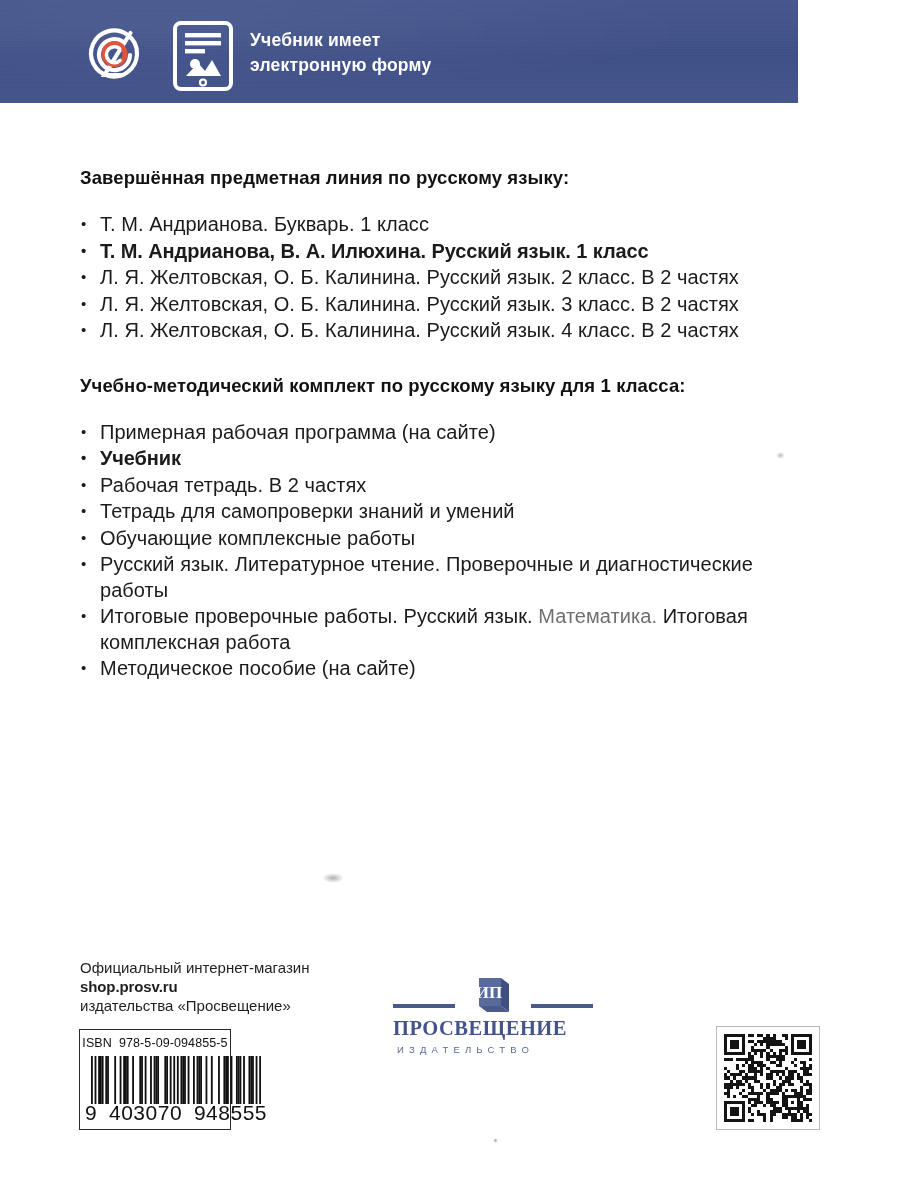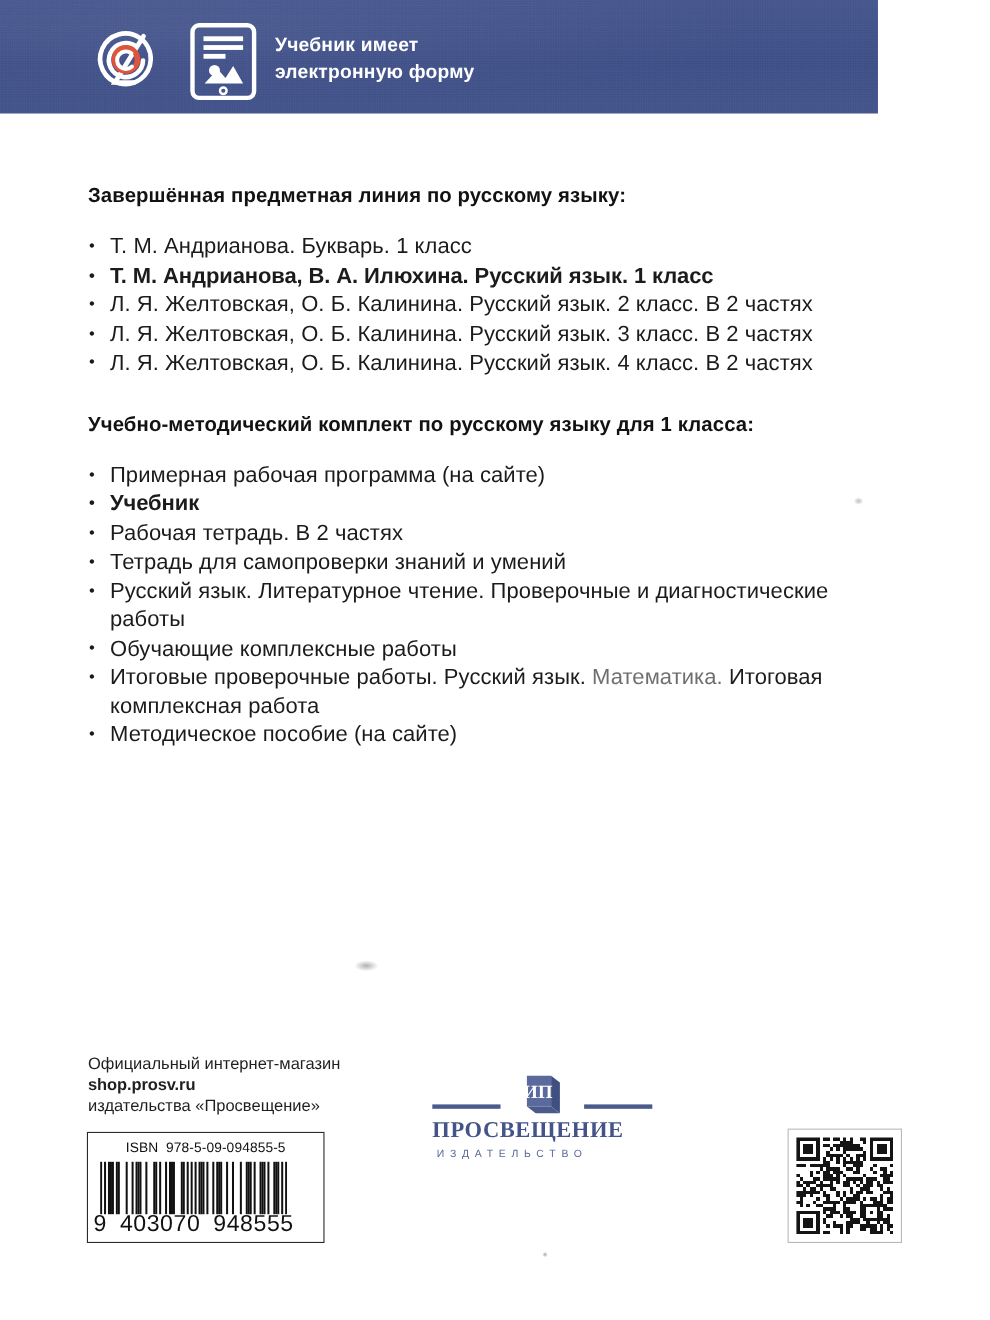--- a/index.html
+++ b/index.html
@@ -135,21 +135,21 @@
   #shop-url {
     font-weight: bold;
     letter-spacing: -.1px;
   }
 
   
   #barcode-box {
     position: absolute;
     left: 79px;
     top: 1029px;
-    width: 216px;
+    width: 152px;
     height: 101px;
     border: 1px solid #2a2a2a;
     background: #ffffff;
     box-sizing: border-box;
   }
   #isbn-line {
     position: absolute;
     left: 0; top: 6px;
     width: 100%;
     text-align: center;
@@ -287,22 +287,22 @@
     <li>Л. Я. Желтовская, О. Б. Калинина. Русский язык. 4 класс. В 2 частях</li>
   </ul>
 
   <h2 class="section-heading" id="section-2-heading">Учебно-методический комплект по русскому языку для 1 класса:</h2>
 
   <ul class="book-list" id="umk-list">
     <li>Примерная рабочая программа (на сайте)</li>
     <li class="bold">Учебник</li>
     <li>Рабочая тетрадь. В 2 частях</li>
     <li>Тетрадь для самопроверки знаний и умений</li>
+    <li>Обучающие комплексные работы</li>
     <li>Русский язык. Литературное чтение. Проверочные и диагностические работы</li>
-    <li>Обучающие комплексные работы</li>
     <li>Итоговые проверочные работы. Русский язык. <span class="faded" style="color: rgb(111, 111, 111); text-align: right;">Математика.</span> Итоговая комплексная работа</li>
     <li>Методическое пособие (на сайте)</li>
   </ul>
 </div>
 
 <div class="smudge" id="smudge-center"></div>
 <div class="smudge" id="smudge-right"></div>
 <div class="smudge" id="smudge-dot"></div>
 
 <div id="shop-block">

